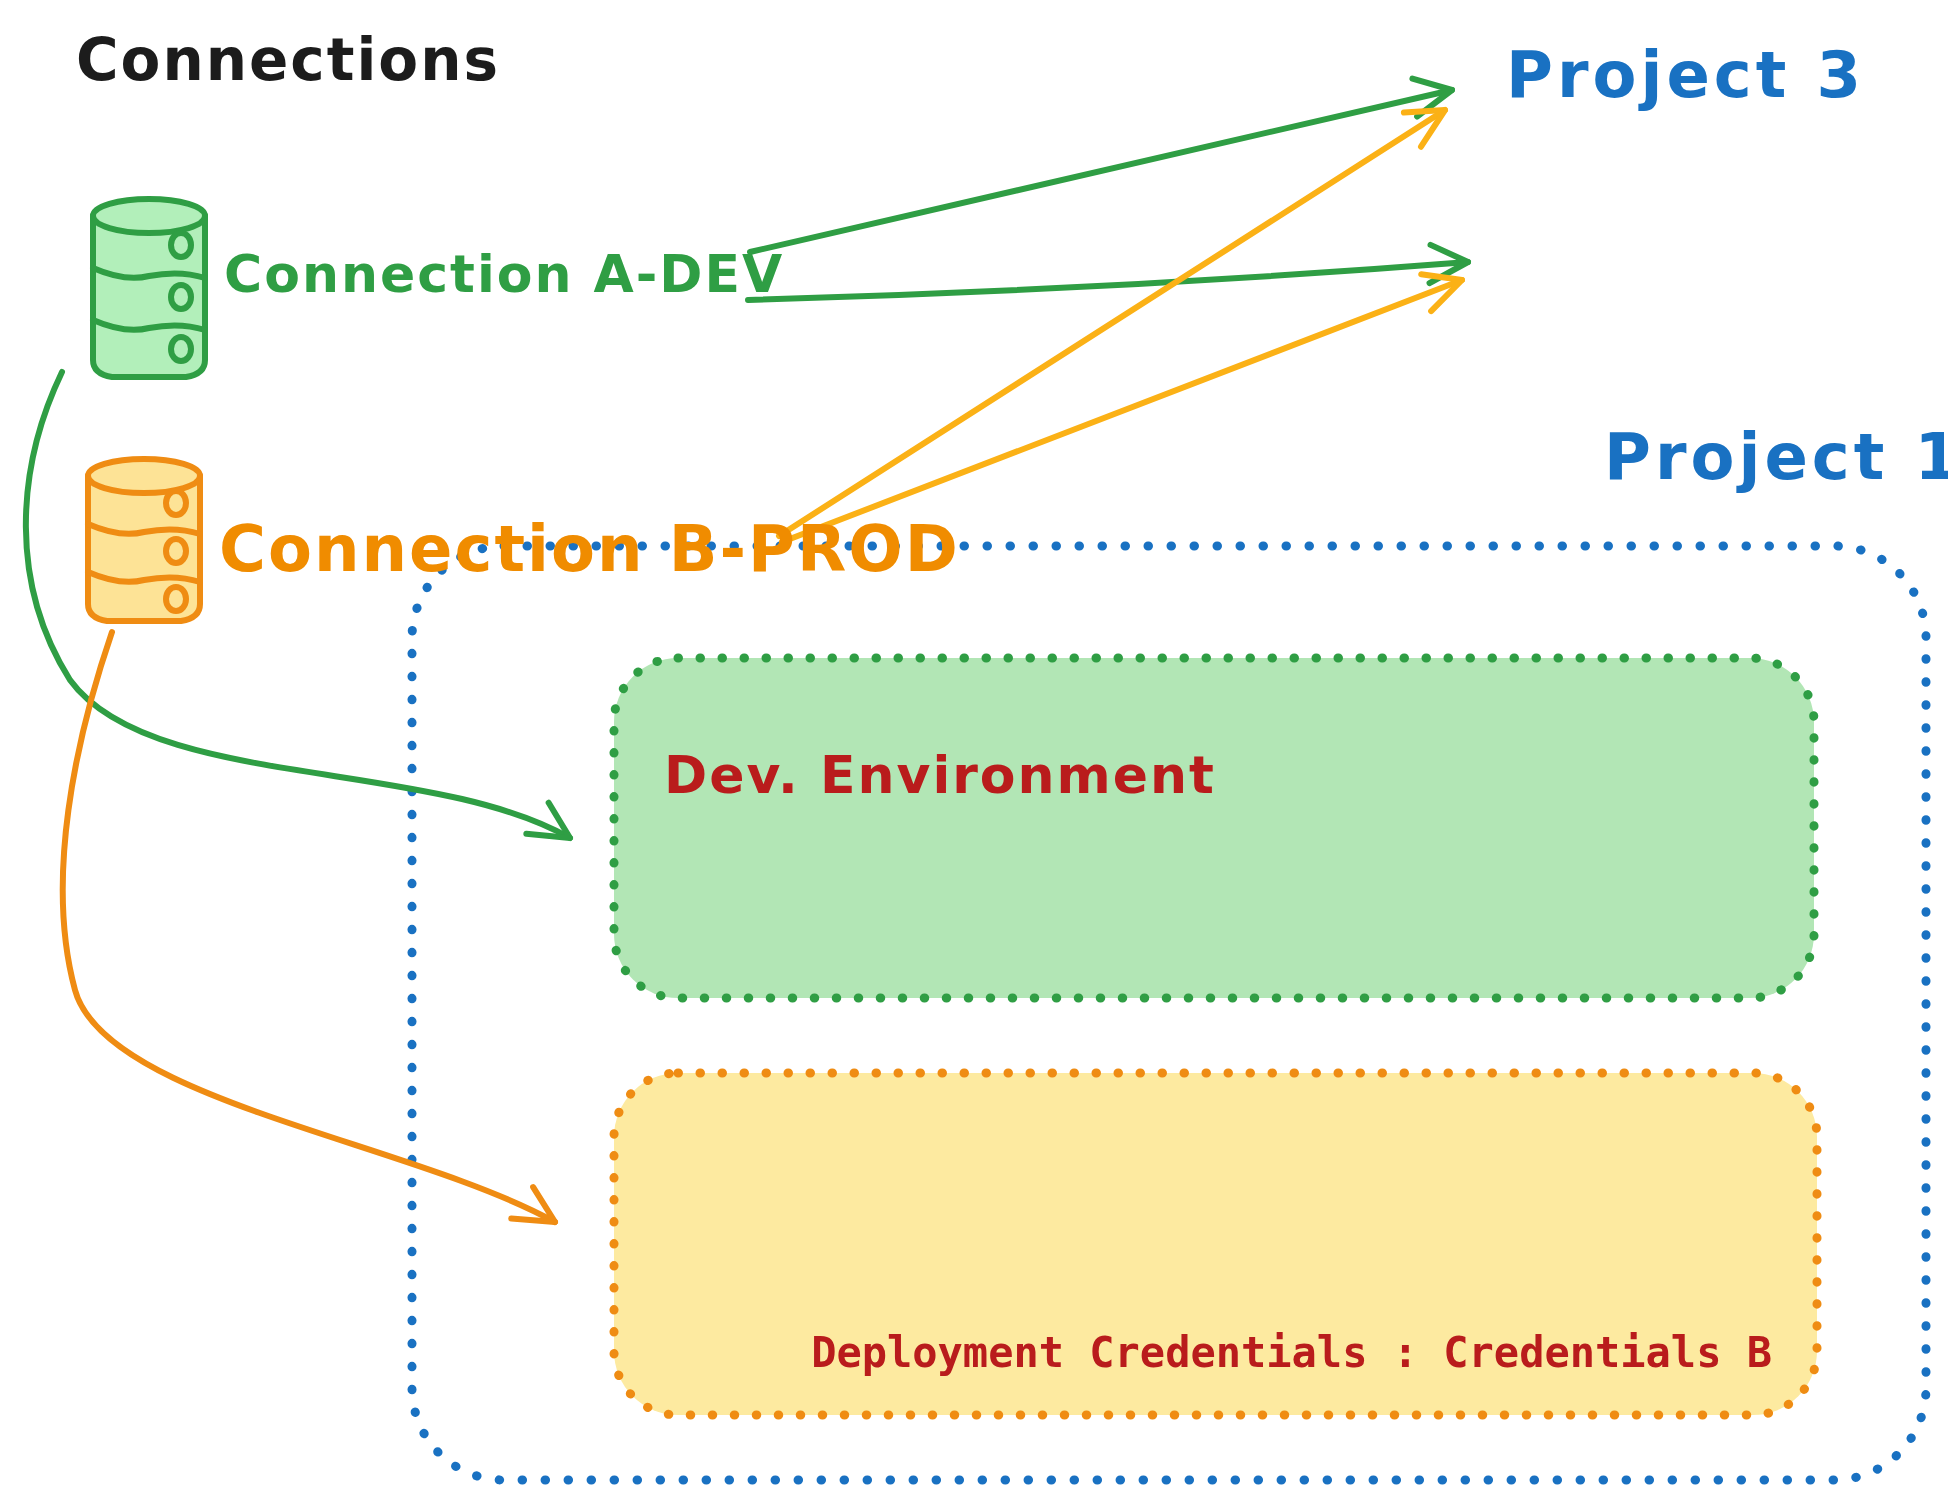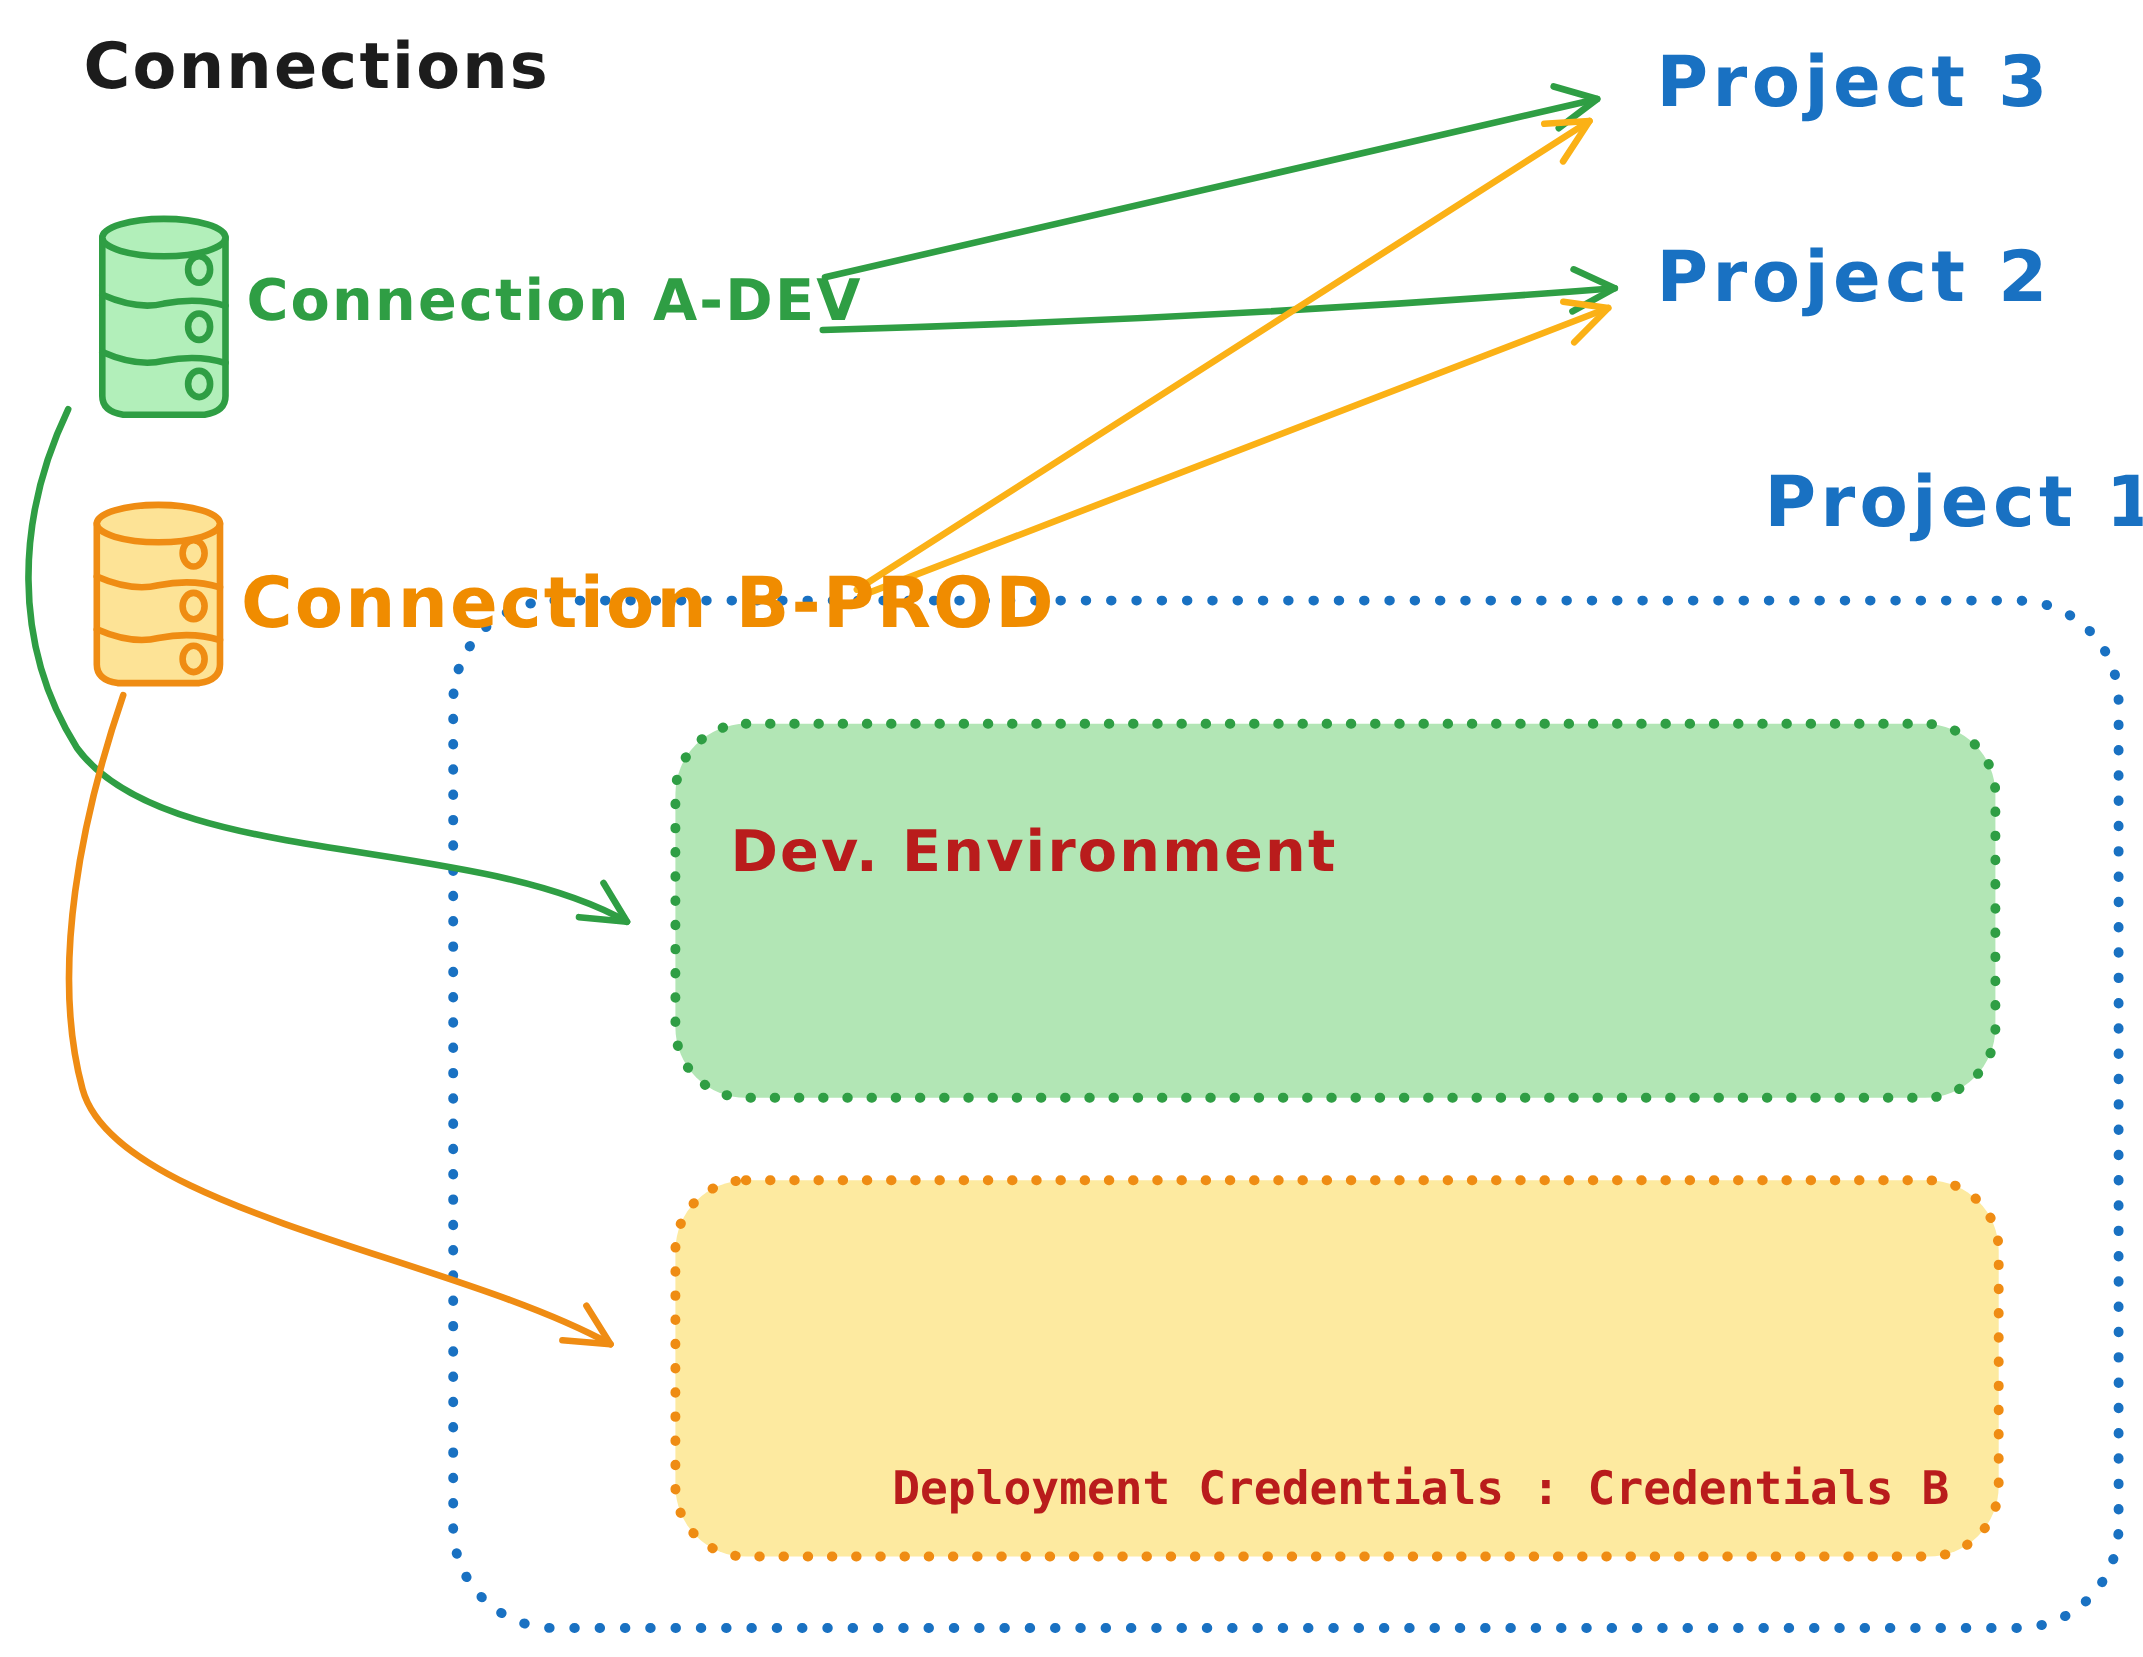--- a/index.html
+++ b/index.html
@@ -79,19 +79,18 @@
 
     <path d="M112 632 C75 740 45 880 75 990 C105 1100 410 1142 555 1222" fill="none" stroke="#ef8c13" stroke-width="6" stroke-linecap="round" marker-end="url(#mOrange)"></path>
   </svg>
 
   <div class="txt t-title">Connections</div>
 
   <div class="txt lbl-adev">Connection A-DEV</div>
   <div class="txt lbl-bprod">Connection B-PROD</div>
 
   <div class="txt proj proj3">Project 3</div>
-  <div class="txt proj proj2">Project 2</div>
   <div class="txt proj proj1">Project 1</div>
 
   <div class="txt env-title dev-title">Dev. Environment</div>
 
   <div class="txt cred prod-cred">Deployment Credentials : Credentials B</div>
 </div>
 
 </body></html>

